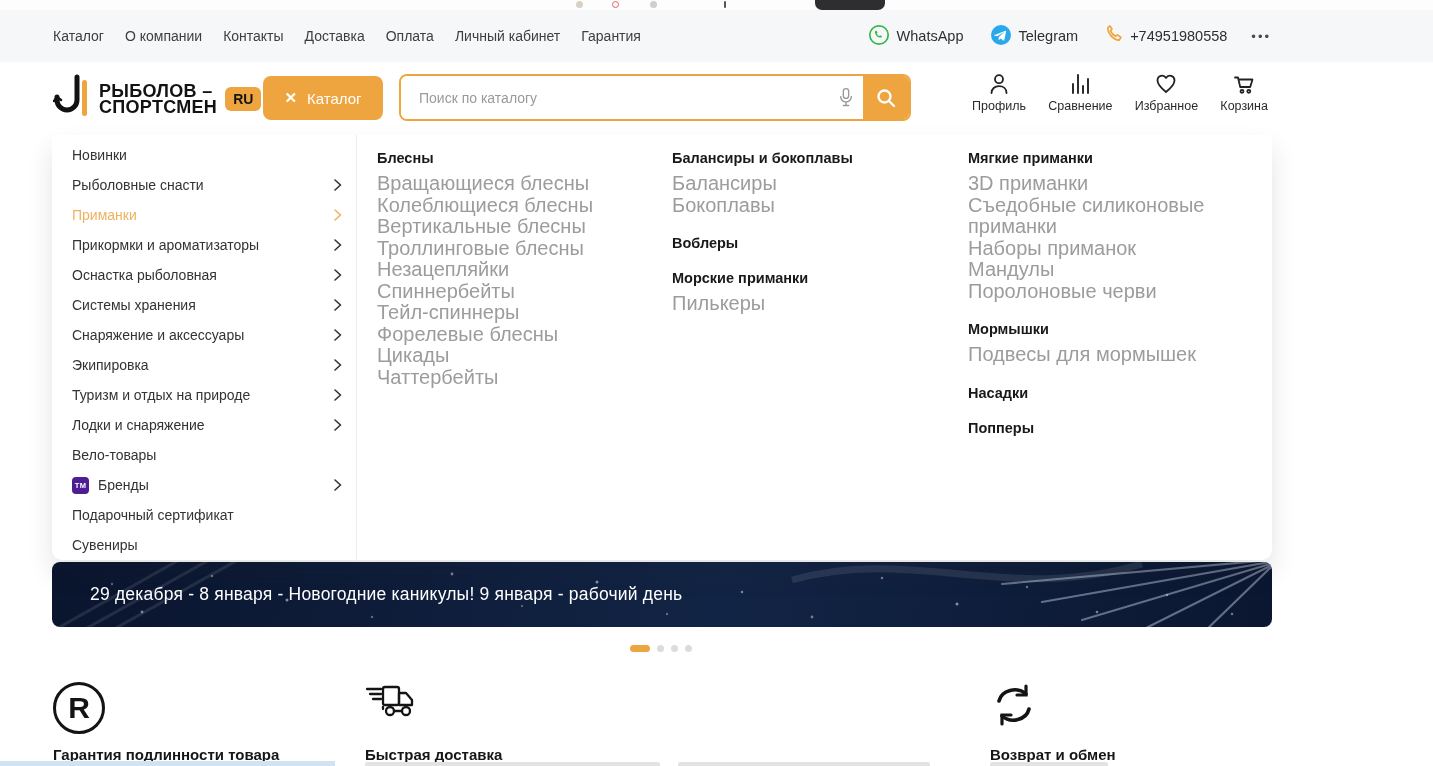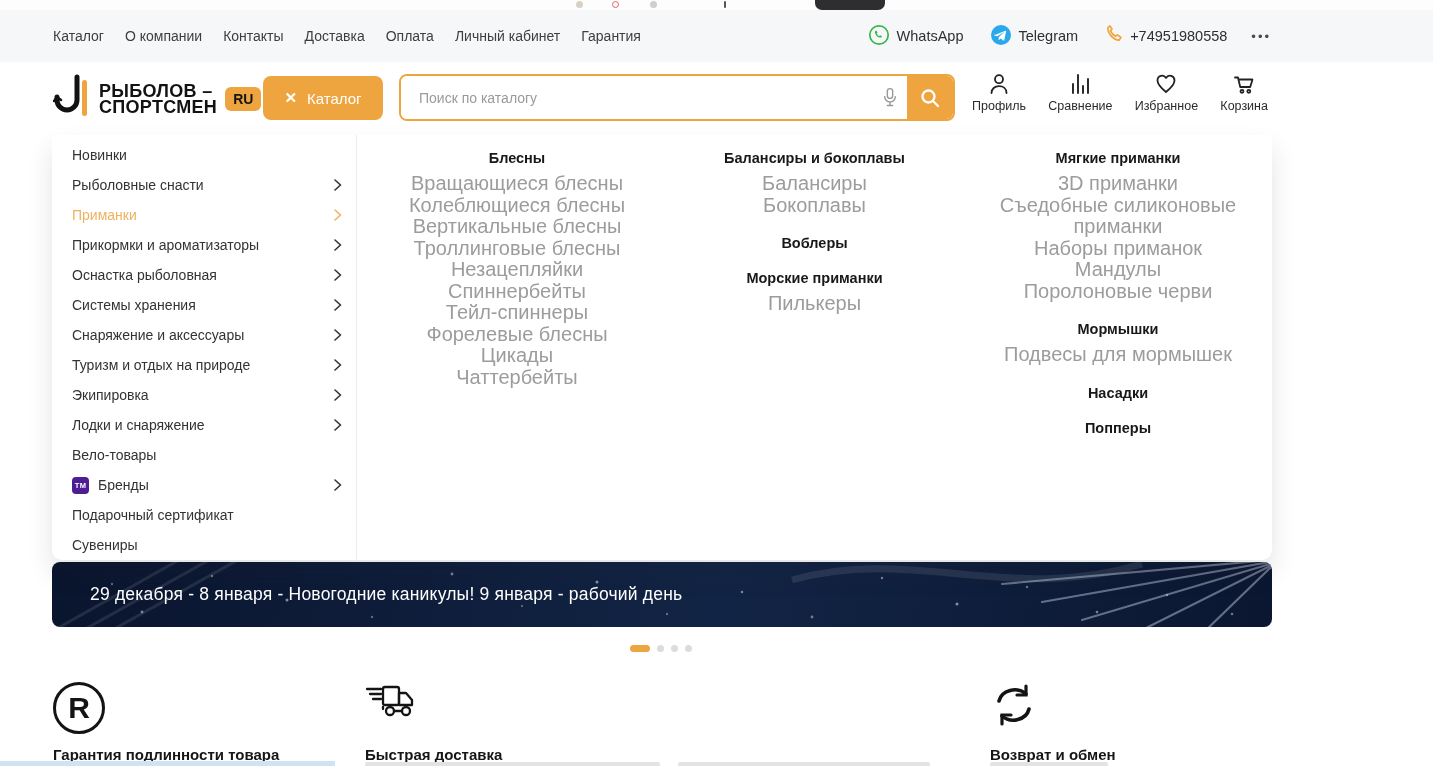--- a/index.html
+++ b/index.html
@@ -21,37 +21,37 @@
   .contact + .contact { margin-left:14px; }
   .more-dots { font-size:13px; color:#4a4a4c; letter-spacing:2px; margin-left:12px; cursor:pointer; }
 
   
   .header { position:absolute; top:62px; left:0; right:0; height:73px; background:#fff; }
   .logo { position:absolute; left:53px; top:12px; display:flex; align-items:center; gap:8px; cursor:pointer; }
   .logo-text { font-size:18px; font-weight:800; color:#121212; line-height:16px; letter-spacing:.3px; }
   .logo-badge { background:#efa53f; color:#151515; font-weight:800; font-size:14px; padding:4px 8px; border-radius:6px; }
   .catalog-btn { position:absolute; left:263px; top:14px; width:120px; height:44px; background:#efa53f; border:none; border-radius:8px; color:#fff; font-size:15px; font-family:inherit; display:flex; align-items:center; justify-content:center; gap:10px; cursor:pointer; }
   .catalog-x { font-size:15px; font-weight:700; }
-  .searchbar { position:absolute; left:399px; top:12px; width:556px; height:47px; border:2px solid #efa53f; border-radius:8px; background:#fff; display:flex; align-items:center; overflow:hidden; }
+  .searchbar { position:absolute; left:399px; top:12px; width:512px; height:47px; border:2px solid #efa53f; border-radius:8px; background:#fff; display:flex; align-items:center; overflow:hidden; }
   .search-input { flex:1; height:100%; border:none; outline:none; padding:0 10px 0 18px; font-size:14px; font-family:inherit; color:#333; }
   .search-input::placeholder { color:#9a9a9a; }
   .mic-btn { width:34px; height:100%; display:flex; align-items:center; justify-content:center; background:none; border:none; cursor:pointer; }
   .search-btn { width:46px; height:100%; background:#efa53f; border:none; display:flex; align-items:center; justify-content:center; cursor:pointer; }
   .header-actions { position:absolute; left:972px; top:10px; width:296px; display:flex; justify-content:space-between; }
   .action { display:flex; flex-direction:column; align-items:center; gap:3px; cursor:pointer; }
   .action-label { font-size:12.5px; color:#2b2b2d; }
 
   
   .mega { position:absolute; left:52px; top:135px; width:1220px; height:425px; background:#fff; border-radius:0 0 10px 10px; box-shadow:0 14px 26px rgba(30,30,40,.12); display:flex; z-index:5; }
   .mega-sidebar { width:305px; padding-top:5px; border-right:1px solid #ececee; }
   .side-item { height:30px; display:flex; align-items:center; justify-content:space-between; padding:0 14px 0 20px; font-size:14px; color:#333335; cursor:pointer; }
   .side-item .lbl { display:flex; align-items:center; gap:9px; }
   .side-item.active { color:#ecb35f; }
   .tm-badge { width:17px; height:17px; background:#4c1d95; color:#fff; font-size:7.5px; font-weight:700; border-radius:4px; display:flex; align-items:center; justify-content:center; letter-spacing:.3px; }
-  .mega-content { flex:1; position:relative;text-align:center; }
+  .mega-content { flex:1; position:relative; }
   .mcol { position:absolute; top:0; }
   .mcol-1 { left:20px;  width:280px; }
   .mcol-2 { left:315px; width:285px; }
   .mcol-3 { left:611px; width:300px; }
   .grp-title { font-size:14.5px; font-weight:700; color:#191919; margin:15px 0 7px; cursor:pointer; }
   .grp-item { font-size:20px; color:#9c9c9e; line-height:21.5px; cursor:pointer; }
 
   
   .banner { position:absolute; left:52px; top:562px; width:1220px; height:65px; border-radius:8px; overflow:hidden; background:linear-gradient(100deg,#0a152e 0%,#102142 45%,#132käll 0), linear-gradient(100deg,#0a152e 0%,#122445 55%,#0b1731 100%); cursor:pointer; }
   .banner-text { position:absolute; left:38px; top:0; height:100%; display:flex; align-items:center; color:#fff; font-size:17.5px; letter-spacing:.2px; z-index:2; }
@@ -231,27 +231,27 @@
             <polyline points="1,1 6.5,6 1,11" fill="none" stroke="#333" stroke-width="1.6" stroke-linecap="round" stroke-linejoin="round"></polyline>
           </svg>
         </div>
       <div class="side-item">
           <span class="lbl">Снаряжение и аксессуары</span>
           <svg width="8" height="12" viewBox="0 0 8 12">
             <polyline points="1,1 6.5,6 1,11" fill="none" stroke="#333" stroke-width="1.6" stroke-linecap="round" stroke-linejoin="round"></polyline>
           </svg>
         </div>
       <div class="side-item">
+          <span class="lbl">Экипировка</span>
+          <svg width="8" height="12" viewBox="0 0 8 12">
+            <polyline points="1,1 6.5,6 1,11" fill="none" stroke="#333" stroke-width="1.6" stroke-linecap="round" stroke-linejoin="round"></polyline>
+          </svg>
+        </div>
+      <div class="side-item">
           <span class="lbl">Туризм и отдых на природе</span>
-          <svg width="8" height="12" viewBox="0 0 8 12">
-            <polyline points="1,1 6.5,6 1,11" fill="none" stroke="#333" stroke-width="1.6" stroke-linecap="round" stroke-linejoin="round"></polyline>
-          </svg>
-        </div>
-      <div class="side-item">
-          <span class="lbl">Экипировка</span>
           <svg width="8" height="12" viewBox="0 0 8 12">
             <polyline points="1,1 6.5,6 1,11" fill="none" stroke="#333" stroke-width="1.6" stroke-linecap="round" stroke-linejoin="round"></polyline>
           </svg>
         </div>
       <div class="side-item">
           <span class="lbl">Лодки и снаряжение</span>
           <svg width="8" height="12" viewBox="0 0 8 12">
             <polyline points="1,1 6.5,6 1,11" fill="none" stroke="#333" stroke-width="1.6" stroke-linecap="round" stroke-linejoin="round"></polyline>
           </svg>
         </div>

